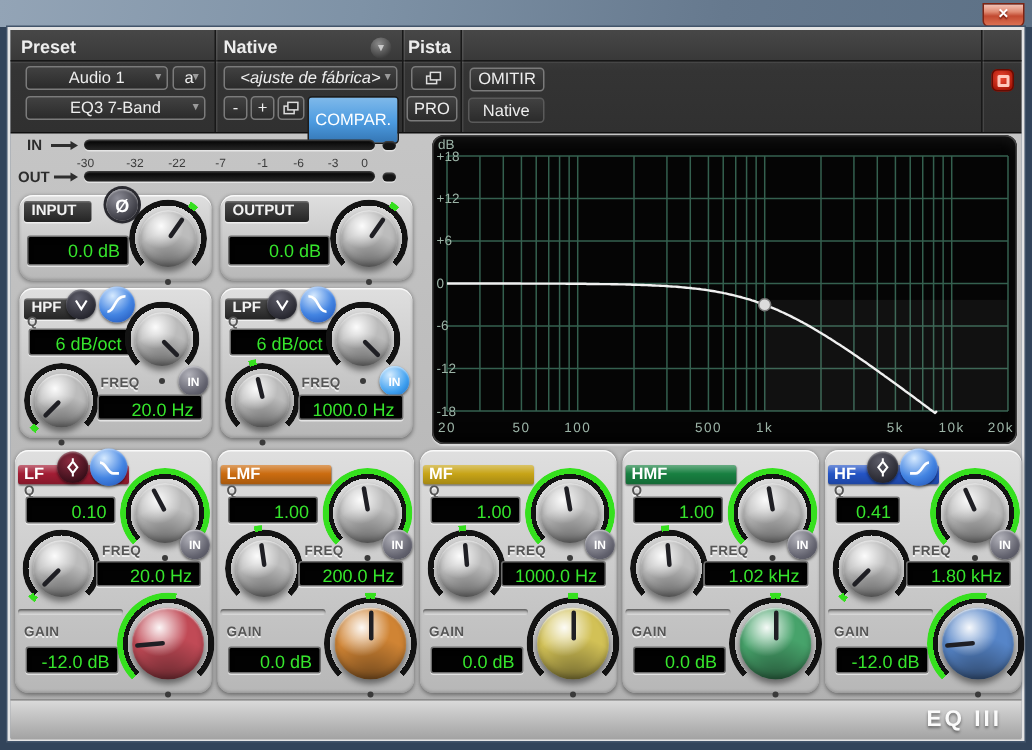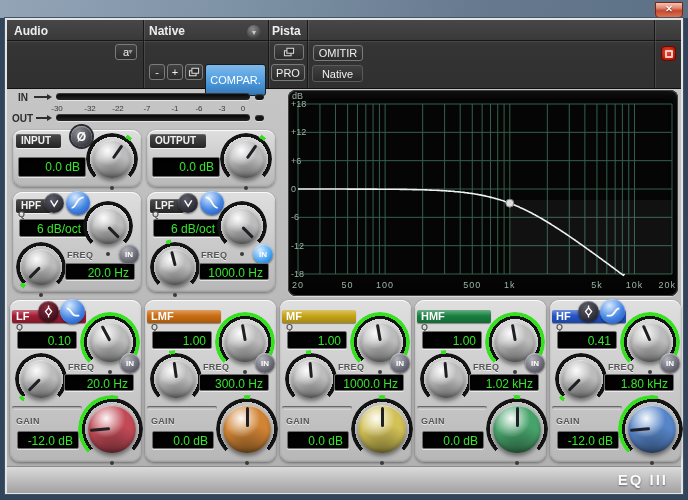--- a/index.html
+++ b/index.html
@@ -124,29 +124,41 @@
 
   <div id="win">
 
     <div id="hdr">
       <div class="hline"></div>
       <div class="vline" style="left:136px"></div>
       <div class="vline" style="left:261px"></div>
       <div class="vline" style="left:300px"></div>
       <div class="vline" style="left:647px"></div>
 
-      <div class="seclbl" style="left:7px;top:4px">Audio</div>
+      <div class="seclbl" style="left:7px;top:4px">Preset</div>
+      <div class="hbtn" style="left:10px;top:24px;width:95px;height:16px">
+        <span>Audio 1</span>
+        <span class="arrow">▼</span>
+      </div>
       <div class="hbtn" style="left:108px;top:24px;width:22px;height:16px">
         <span>a</span>
         <span class="arrow">▼</span>
       </div>
+      <div class="hbtn" style="left:10px;top:44px;width:120px;height:16px">
+        <span>EQ3 7-Band</span>
+        <span class="arrow">▼</span>
+      </div>
 
       <div class="seclbl" style="left:142px;top:4px">Native</div>
       <div class="circlebtn" style="left:240px;top:5px">
         <span>▼</span>
+      </div>
+      <div class="hbtn" style="left:142px;top:24px;width:116px;height:16px;font-style:italic">
+        <span>&lt;ajuste de fábrica&gt;</span>
+        <span class="arrow" style="font-style:normal">▼</span>
       </div>
       <div class="hbtn" style="left:142px;top:44px;width:16px;height:16px">-</div>
       <div class="hbtn" style="left:160px;top:44px;width:16px;height:16px">+</div>
       <div class="hbtn" style="left:178px;top:44px;width:18px;height:16px">
         <svg viewBox="0 0 14 12" width="12" height="10">
           <rect x="1.5" y="4.5" width="8" height="6" fill="none" stroke="#ddd" stroke-width="1.2"></rect>
           <rect x="4.5" y="1.5" width="8" height="6" fill="#2a2a2a" stroke="#ddd" stroke-width="1.2"></rect>
         </svg>
       </div>
       <div class="hbtn compare" style="left:198px;top:44px;width:61px;height:32px">COMPAR.</div>
@@ -390,21 +402,21 @@
       </div>
       <div class="inbtn" style="left:110px;top:53px">IN</div>
       <div class="knob" style="left:8px;top:56px;width:46px;height:46px;--a:-8deg">
         <div class="ring track"></div>
         <div class="ring green" style="--g0:-14deg;--glen:11deg"></div>
         <div class="cap">
             <div class="ptr"></div>
           </div>
       </div>
       <div class="slab" style="left:58px;top:62px">FREQ</div>
-      <div class="lcd" style="left:54px;top:74px;width:70px;height:17px">300.0 Hz</div>
+      <div class="lcd" style="left:54px;top:74px;width:70px;height:17px">200.0 Hz</div>
       <div class="groove"></div>
       <div class="slab" style="left:6px;top:116px">GAIN</div>
       <div class="lcd" style="left:7px;top:131px;width:62px;height:18px">0.0 dB</div>
       <div class="knob" style="left:74px;top:101px;width:56px;height:56px;--a:0deg;--capc:var(--knobc)">
         <div class="ring track"></div>
         <div class="ring green" style="--g0:-6deg;--glen:12deg"></div>
         <div class="cap">
             <div class="ptr"></div>
           </div>
       </div>
@@ -482,21 +494,21 @@
         <svg viewBox="0 0 20 20">
             <path d="M10 2 V5 M10 15 V18 M10 5 L14 10 L10 15 L6 10 Z" fill="none" stroke="#fff" stroke-width="1.8"></path>
           </svg>
       </div>
       <div class="shapebtn sb-blue" style="left:50px;top:-1px;width:25px;height:25px">
         <svg viewBox="0 0 20 20">
             <path d="M17 6 C12 6 12 14 7 14 L3 14" fill="none" stroke="#fff" stroke-width="2"></path>
           </svg>
       </div>
       <div class="slab" style="left:6px;top:22px">Q</div>
-      <div class="lcd" style="left:7px;top:31px;width:60px;height:18px">0.41</div>
+      <div class="lcd" style="left:7px;top:31px;width:43px;height:18px">0.41</div>
       <div class="knob" style="left:76px;top:18px;width:48px;height:48px;--a:-24deg">
         <div class="ring track"></div>
         <div class="ring green" style="--g0:-135deg;--glen:270deg"></div>
         <div class="cap">
             <div class="ptr"></div>
           </div>
       </div>
       <div class="inbtn" style="left:110px;top:53px">IN</div>
       <div class="knob" style="left:8px;top:56px;width:46px;height:46px;--a:-135deg">
         <div class="ring track"></div>

